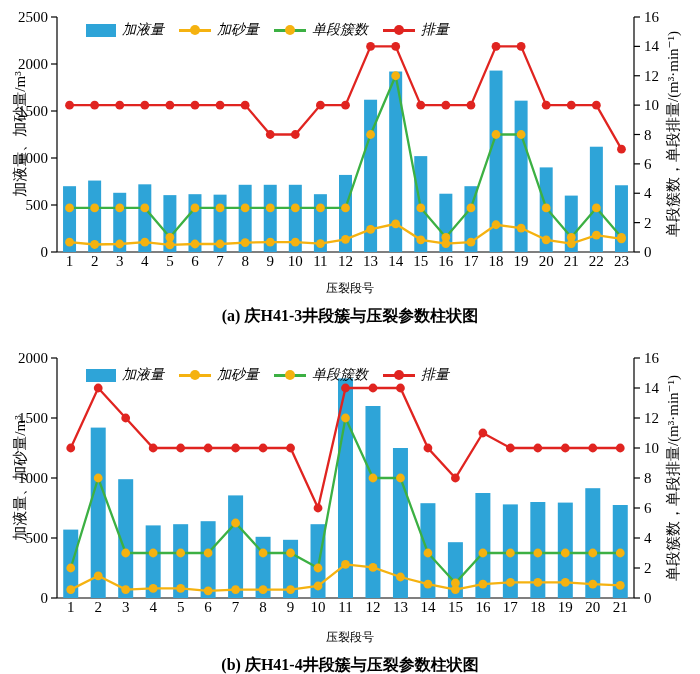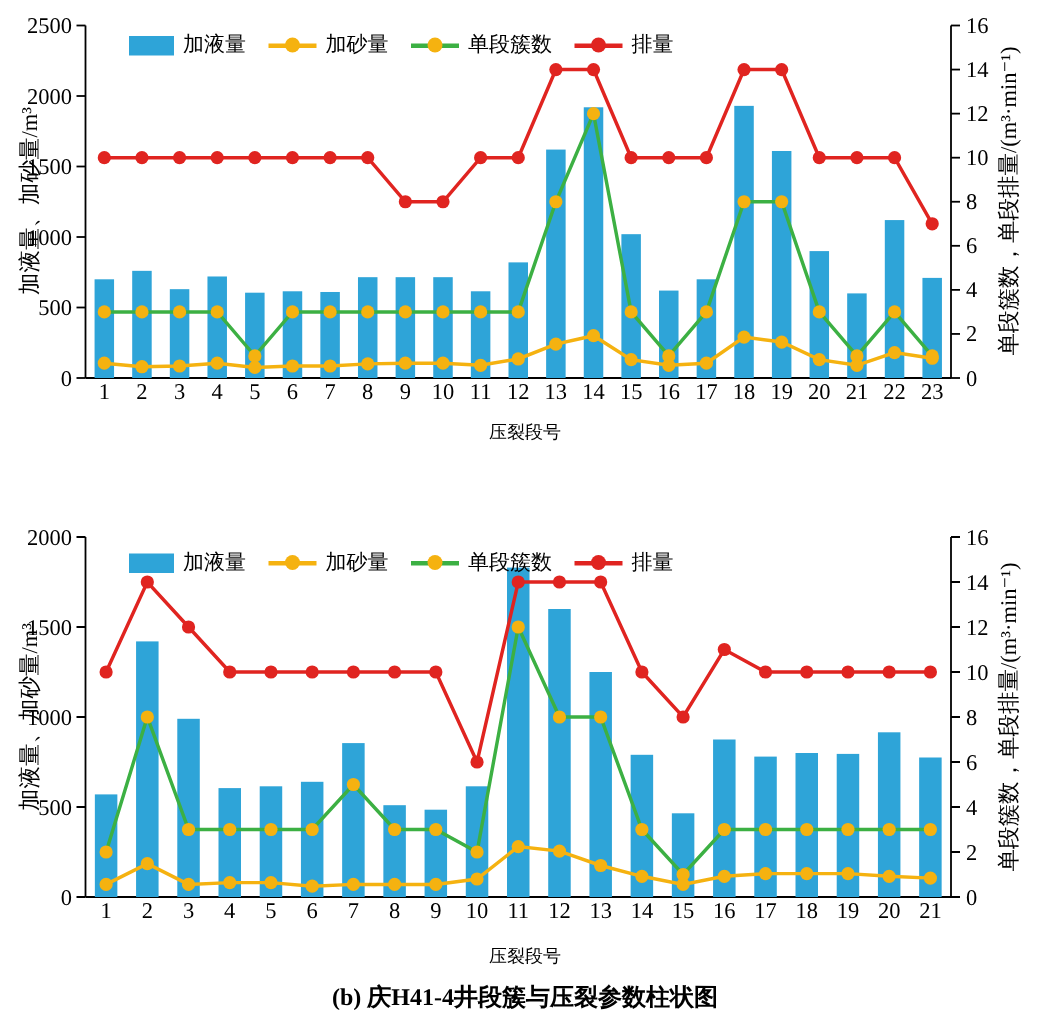--- a/index.html
+++ b/index.html
@@ -8,21 +8,21 @@
   .chart-block{position:absolute;left:0;width:700px;}
   #block-a{top:0;height:345px;}
   #block-b{top:345px;height:329px;}
   .chart-svg{position:absolute;left:0;top:0;}
   .ylabel{position:absolute;white-space:nowrap;font-size:15px;
           transform:translate(-50%,-50%) rotate(-90deg);}
   .ylabel-left{left:20px;}
   .ylabel-right{left:673px;}
   .xlabel{position:absolute;left:0;width:700px;text-align:center;font-size:12px;}
   .caption{position:absolute;left:0;width:700px;text-align:center;font-size:16px;font-weight:600;}
-  .legend{position:absolute;left:86px;top:21px;display:flex;align-items:center;gap:15px;}
+  .legend{position:absolute;left:86px;top:21px;display:flex;align-items:center;gap:15px;font-style:italic;}
   .legend-item{display:flex;align-items:center;gap:6px;font-size:14px;}
   .sw-bar{width:30px;height:13px;background:var(--liquid);}
   .sw-line{position:relative;width:32px;height:3px;}
   .sw-line .dot{position:absolute;left:11px;top:-3.5px;width:10px;height:10px;border-radius:50%;}
   .sw-sand{background:var(--sand);} .sw-sand .dot{background:var(--sand);}
   .sw-clusters{background:var(--clusters);} .sw-clusters .dot{background:var(--sand);}
   .sw-rate{background:var(--rate);} .sw-rate .dot{background:var(--rate);}
   text{font-family:"Liberation Serif","DejaVu Serif",serif;fill:#000;}
 </style>
 </head>
@@ -204,20 +204,21 @@
         <span>单段簇数</span>
       </div>
       <div class="legend-item">
         <span class="sw-line sw-rate">
             <i class="dot"></i>
           </span>
         <span>排量</span>
       </div>
     </div>
     <div class="xlabel" style="top:280px">压裂段号</div>
+    <div class="caption" style="top:306px">(a) 庆H41-3井段簇与压裂参数柱状图</div>
   </div>
 
   <div class="chart-block" id="block-b">
     <svg class="chart-svg" width="700" height="276" viewBox="0 0 700 276">
         <line x1="57" y1="13" x2="57" y2="253" stroke="#000000" stroke-width="1.2"></line>
         <line x1="634" y1="13" x2="634" y2="253" stroke="#000000" stroke-width="1.2"></line>
         <line x1="57" y1="253" x2="634" y2="253" stroke="#000000" stroke-width="1.2"></line>
         <line x1="51" y1="253" x2="57" y2="253" stroke="#000000" stroke-width="1.2"></line>
         <text x="48" y="258" text-anchor="end" font-size="15">0</text>
         <line x1="51" y1="193" x2="57" y2="193" stroke="#000000" stroke-width="1.2"></line>

